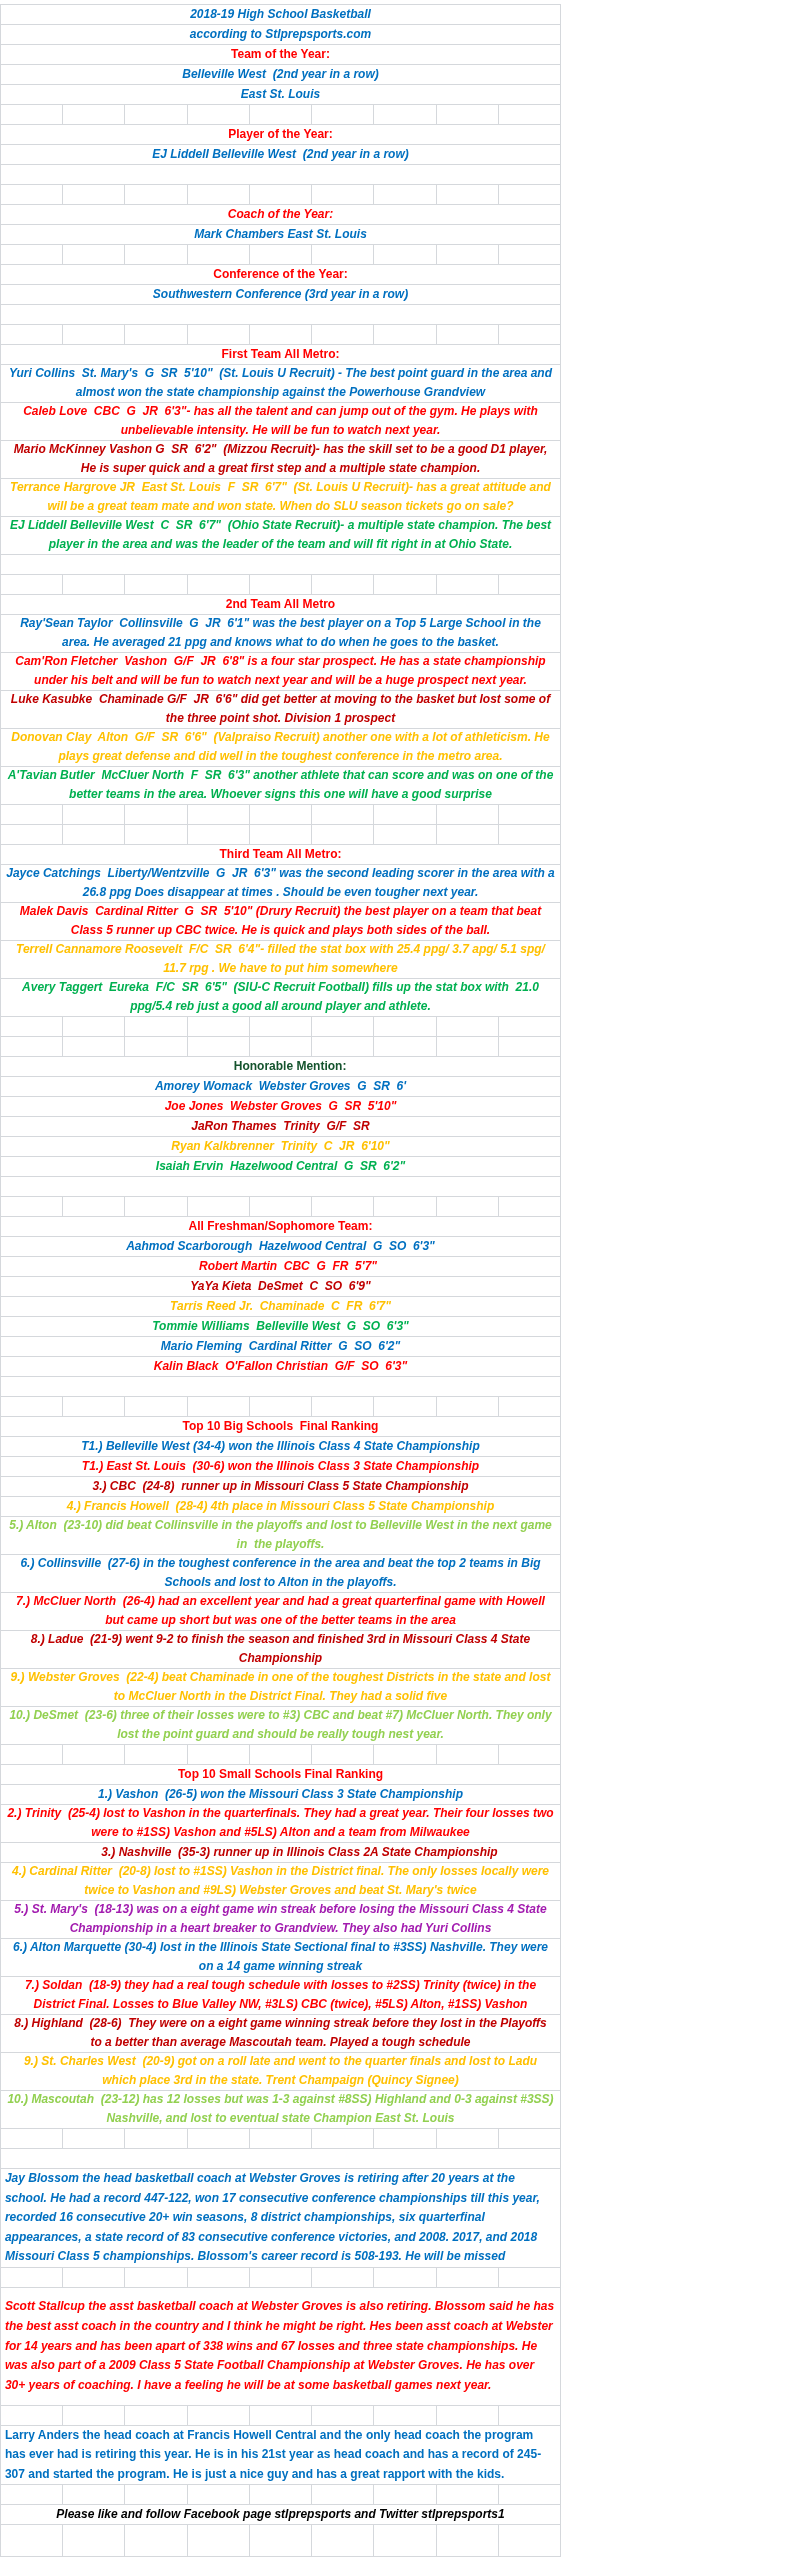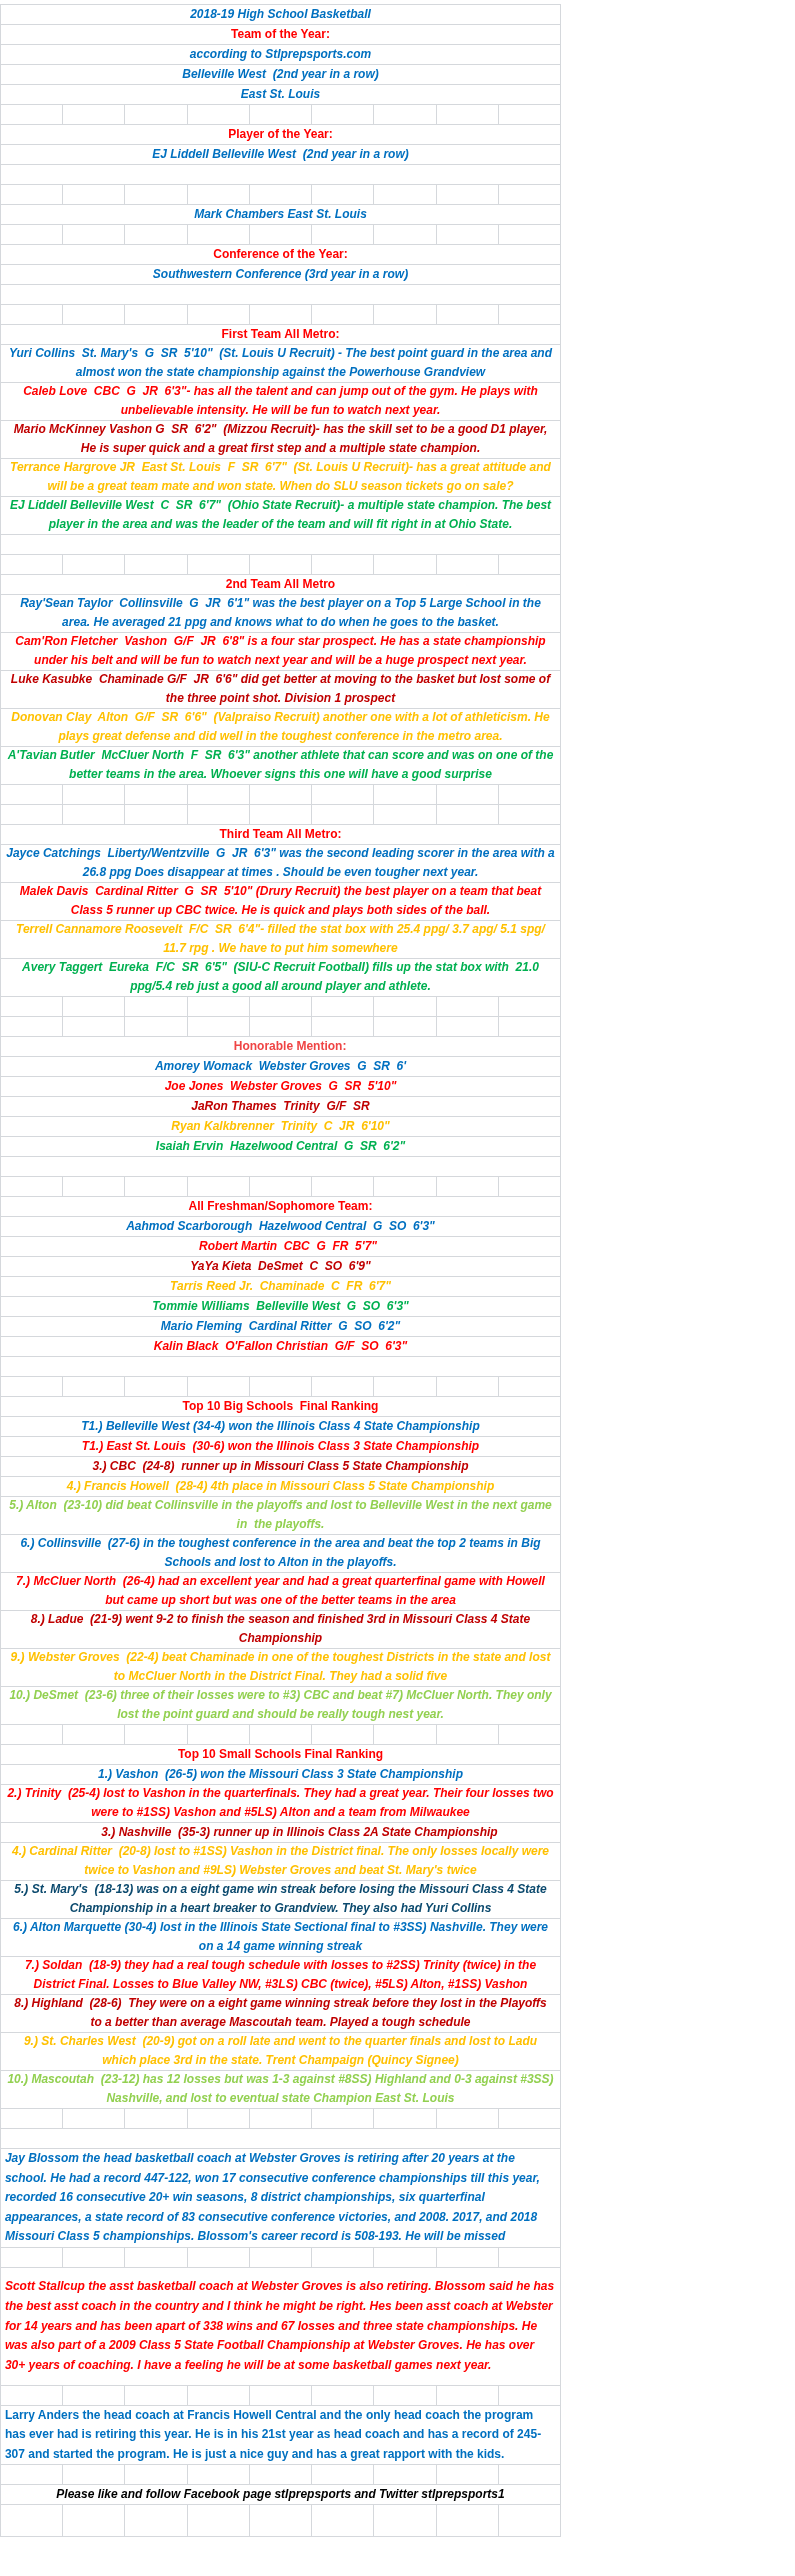--- a/index.html
+++ b/index.html
@@ -30,26 +30,26 @@
 </style>
 </head>
 <body>
 
 <main>
   <div id="sheet">
       <div class="row l1">
         <span class="txt" style="color: rgb(0, 112, 192);">2018-19 High School Basketball</span>
       </div>
       <div class="row l1">
+        <span class="txt" style="color: rgb(0, 112, 192);">according to Stlprepsports.com</span>
+      </div>
+      <div class="row l1">
         <span class="txt up" style="color: rgb(255, 0, 0);">Team of the Year:</span>
       </div>
       <div class="row l1">
-        <span class="txt" style="color: rgb(0, 112, 192);">according to Stlprepsports.com</span>
-      </div>
-      <div class="row l1">
         <span class="txt" style="color: rgb(0, 112, 192);">Belleville West  (2nd year in a row)</span>
       </div>
       <div class="row l1">
         <span class="txt" style="color: rgb(0, 112, 192);">East St. Louis</span>
       </div>
       <div class="row l1">
         <div class="cell"></div>
         <div class="cell"></div>
         <div class="cell"></div>
         <div class="cell"></div>
@@ -71,20 +71,23 @@
         <div class="cell"></div>
         <div class="cell"></div>
         <div class="cell"></div>
         <div class="cell"></div>
         <div class="cell"></div>
         <div class="cell"></div>
         <div class="cell"></div>
         <div class="cell"></div>
       </div>
       <div class="row l1">
+        <span class="txt" style="color: rgb(255, 0, 0);">Coach of the Year:</span>
+      </div>
+      <div class="row l1">
         <span class="txt" style="color: rgb(0, 112, 192);">Mark Chambers East St. Louis</span>
       </div>
       <div class="row l1">
         <div class="cell"></div>
         <div class="cell"></div>
         <div class="cell"></div>
         <div class="cell"></div>
         <div class="cell"></div>
         <div class="cell"></div>
         <div class="cell"></div>
@@ -210,21 +213,21 @@
         <div class="cell"></div>
         <div class="cell"></div>
         <div class="cell"></div>
         <div class="cell"></div>
         <div class="cell"></div>
         <div class="cell"></div>
         <div class="cell"></div>
         <div class="cell"></div>
       </div>
       <div class="row l1">
-        <span class="txt up" style="color: #ef4444; padding-left: 24px;">Honorable Mention:</span>
+        <span class="txt up" style="color: #14532d; padding-left: 24px;">Honorable Mention:</span>
       </div>
       <div class="row l1">
         <span class="txt" style="color: rgb(0, 112, 192);">Amorey Womack  Webster Groves  G  SR  6'</span>
       </div>
       <div class="row l1">
         <span class="txt" style="color: rgb(255, 0, 0);">Joe Jones  Webster Groves  G  SR  5'10"</span>
       </div>
       <div class="row l1">
         <span class="txt" style="color: rgb(192, 0, 0);">JaRon Thames  Trinity  G/F  SR</span>
       </div>
@@ -335,21 +338,21 @@
       <div class="row l2">
         <span class="txt" style="color: rgb(255, 0, 0);">2.) Trinity  (25-4) lost to Vashon in the quarterfinals. They had a great year. Their four losses two were to #1SS) Vashon and #5LS) Alton and a team from Milwaukee</span>
       </div>
       <div class="row l1">
         <span class="txt" style="color: rgb(192, 0, 0); margin-left: 38px;">3.) Nashville  (35-3) runner up in Illinois Class 2A State Championship</span>
       </div>
       <div class="row l2">
         <span class="txt" style="color: rgb(255, 192, 0);">4.) Cardinal Ritter  (20-8) lost to #1SS) Vashon in the District final. The only losses locally were twice to Vashon and #9LS) Webster Groves and beat St. Mary's twice</span>
       </div>
       <div class="row l2">
-        <span class="txt" style="color: #0c4a6e;">5.) St. Mary's  (18-13) was on a eight game win streak before losing the Missouri Class 4 State Championship in a heart breaker to Grandview. They also had Yuri Collins</span>
+        <span class="txt" style="color: #a21caf;">5.) St. Mary's  (18-13) was on a eight game win streak before losing the Missouri Class 4 State Championship in a heart breaker to Grandview. They also had Yuri Collins</span>
       </div>
       <div class="row l2">
         <span class="txt" style="color: rgb(0, 112, 192);">6.) Alton Marquette (30-4) lost in the Illinois State Sectional final to #3SS) Nashville. They were on a 14 game winning streak</span>
       </div>
       <div class="row l2">
         <span class="txt" style="color: rgb(255, 0, 0);">7.) Soldan  (18-9) they had a real tough schedule with losses to #2SS) Trinity (twice) in the District Final. Losses to Blue Valley NW, #3LS) CBC (twice), #5LS) Alton, #1SS) Vashon</span>
       </div>
       <div class="row l2">
         <span class="txt" style="color: rgb(192, 0, 0);">8.) Highland  (28-6)  They were on a eight game winning streak before they lost in the Playoffs  to a better than average Mascoutah team. Played a tough schedule</span>
       </div>

